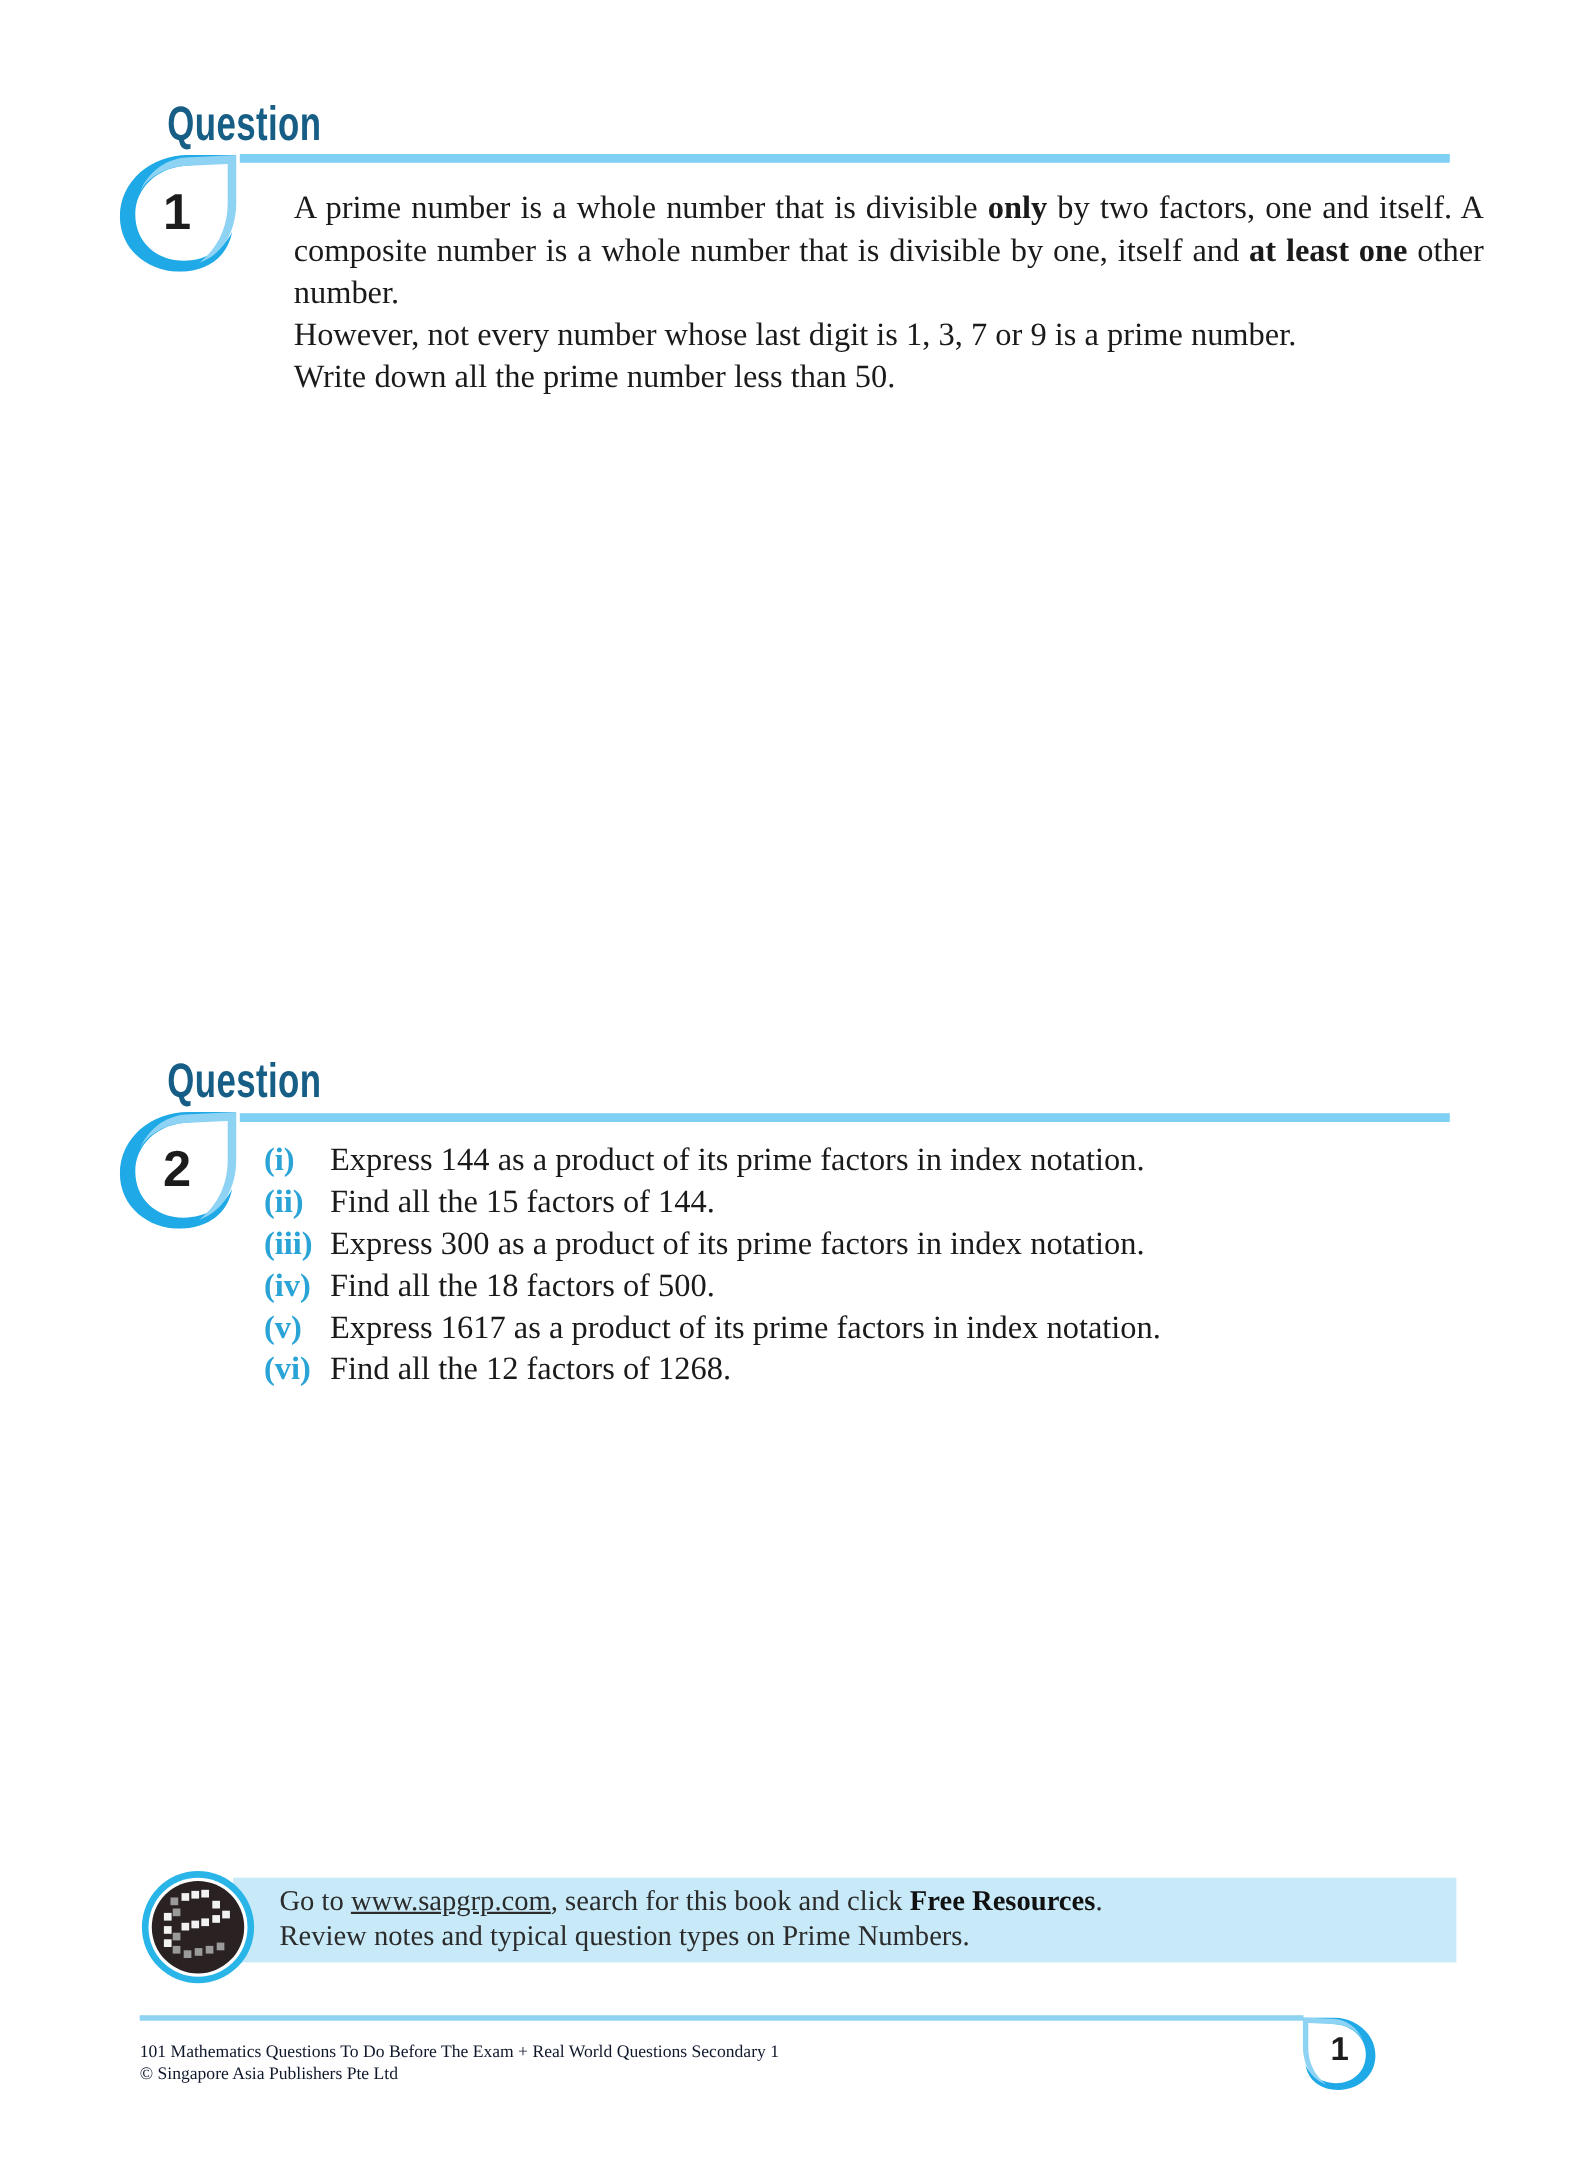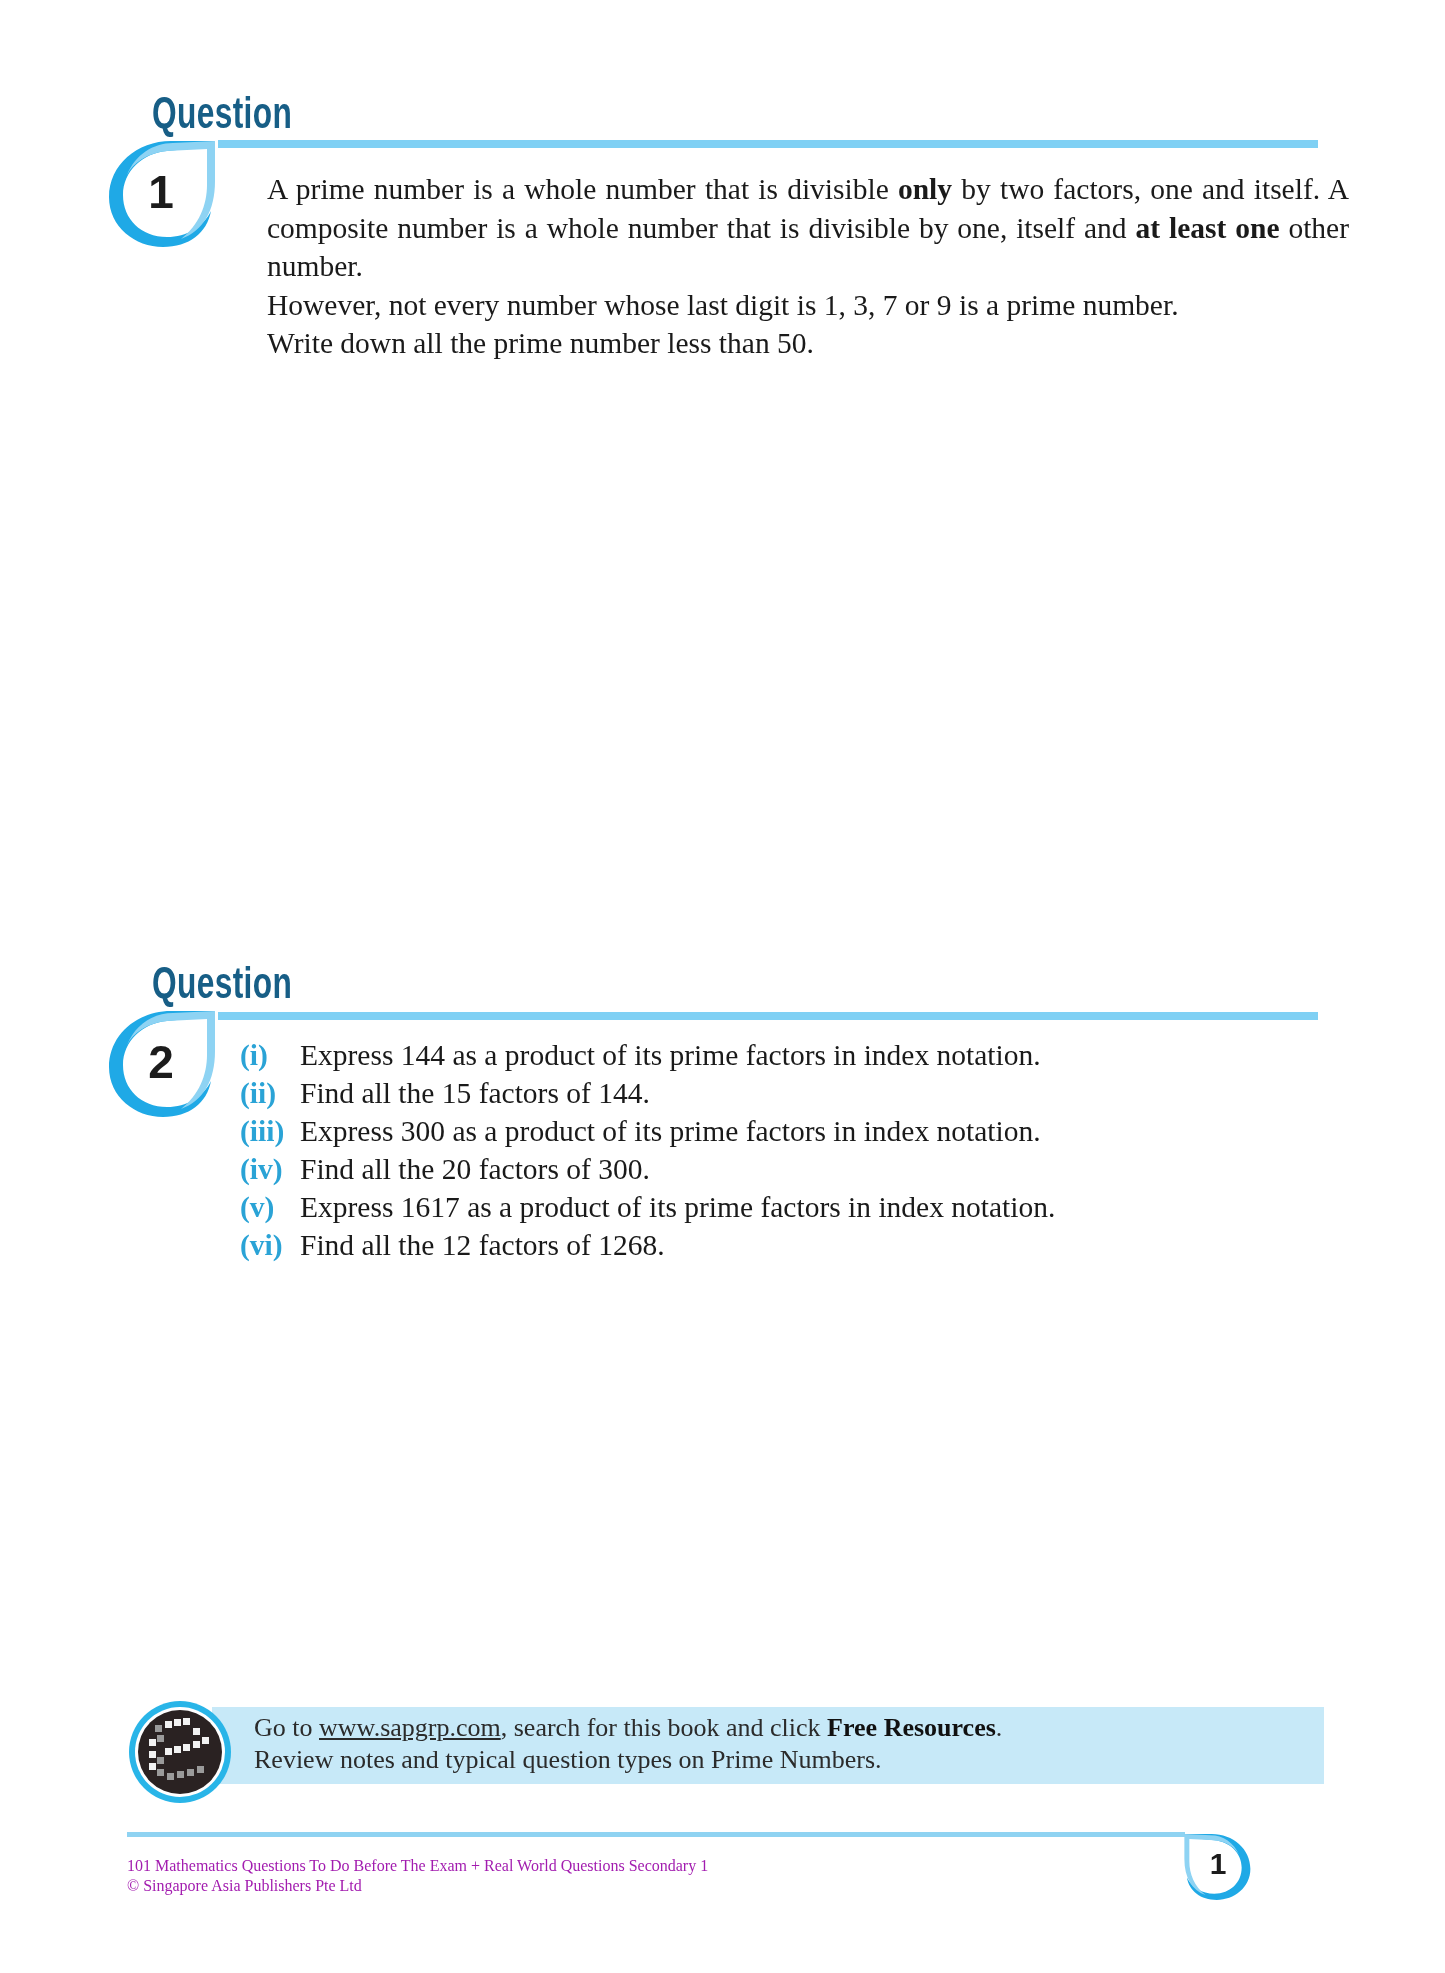--- a/index.html
+++ b/index.html
@@ -33,21 +33,21 @@
   
   .banner { position: absolute; left: 212px; top: 1707px; width: 1112px; height: 77px;
             background: #c7e9f8; }
   .banner-text { position: absolute; left: 254px; top: 1712px; font-size: 26px; line-height: 32px; color: #2b2b2b; }
   .banner-text a { color: #2b2b2b; text-decoration: underline; }
   .banner-text b { font-weight: bold; color: #111; }
   .logo { position: absolute; left: 127px; top: 1699px; width: 106px; height: 106px; }
 
   
   .footer-line { position: absolute; left: 127px; top: 1832px; width: 1058px; height: 5px; background: #8fd3f2; }
-  .footer-text { position: absolute; left: 127px; top: 1856px; font-size: 16px; line-height: 20px; color: #a21caf; }
+  .footer-text { position: absolute; left: 127px; top: 1856px; font-size: 16px; line-height: 20px; color: #0f172a; }
   .page-badge { position: absolute; left: 1184px; top: 1834px; width: 68px; height: 66px; }
 </style>
 </head>
 <body>
 
 <div>
   <div class="q-heading" style="top:93px;">Question</div>
   <div class="q-bar" style="top:140px;"></div>
 
   <div class="badge" style="left:107px; top:141px;">
@@ -85,21 +85,21 @@
     <li>
         <span class="num">(ii)</span>
         <span>Find all the 15 factors of 144.</span>
       </li>
     <li>
         <span class="num">(iii)</span>
         <span>Express 300 as a product of its prime factors in index notation.</span>
       </li>
     <li>
         <span class="num">(iv)</span>
-        <span>Find all the 20 factors of 300.</span>
+        <span>Find all the 18 factors of 500.</span>
       </li>
     <li>
         <span class="num">(v)</span>
         <span>Express 1617 as a product of its prime factors in index notation.</span>
       </li>
     <li>
         <span class="num">(vi)</span>
         <span>Find all the 12 factors of 1268.</span>
       </li>
   </ul>

